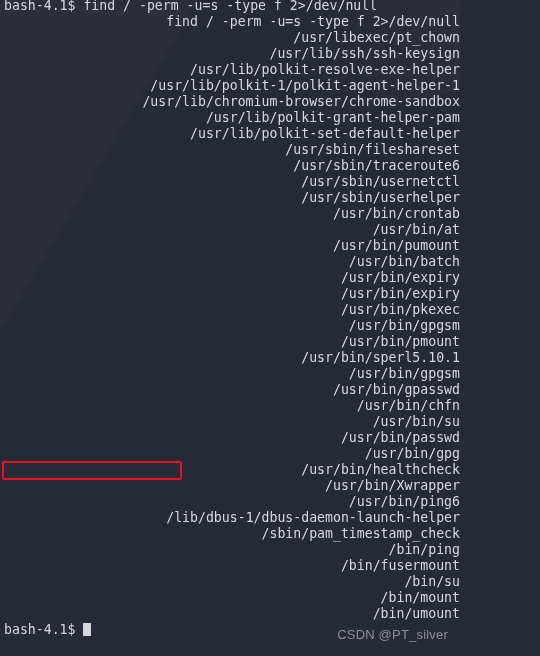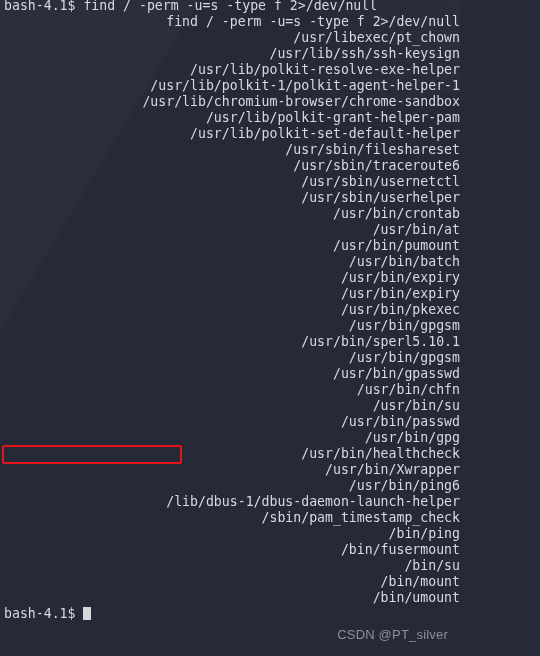--- a/index.html
+++ b/index.html
@@ -132,20 +132,21 @@
         <div class="line">/usr/sbin/usernetctl</div>
         <div class="line">/usr/sbin/userhelper</div>
         <div class="line">/usr/bin/crontab</div>
         <div class="line">/usr/bin/at</div>
         <div class="line">/usr/bin/pumount</div>
         <div class="line">/usr/bin/batch</div>
         <div class="line">/usr/bin/expiry</div>
         <div class="line">/usr/bin/expiry</div>
         <div class="line">/usr/bin/pkexec</div>
         <div class="line">/usr/bin/gpgsm</div>
+        <div class="line">/usr/bin/pmount</div>
         <div class="line">/usr/bin/sperl5.10.1</div>
         <div class="line">/usr/bin/gpgsm</div>
         <div class="line">/usr/bin/gpasswd</div>
         <div class="line">/usr/bin/chfn</div>
         <div class="line">/usr/bin/su</div>
         <div class="line">/usr/bin/passwd</div>
         <div class="line">/usr/bin/gpg</div>
         <div class="line hl-wrap"><span class="hl-box" style="border-color: rgb(232, 20, 28);"></span><span>/usr/bin/healthcheck</span></div>
         <div class="line">/usr/bin/Xwrapper</div>
         <div class="line">/usr/bin/ping6</div>

